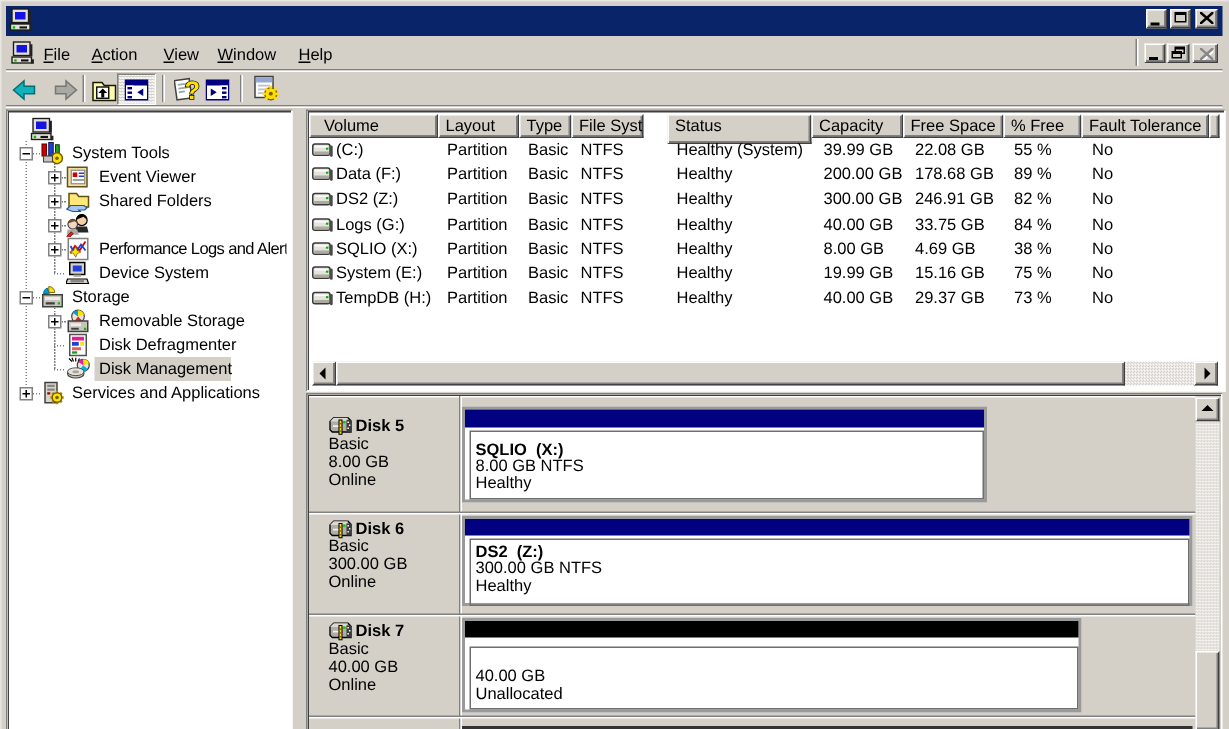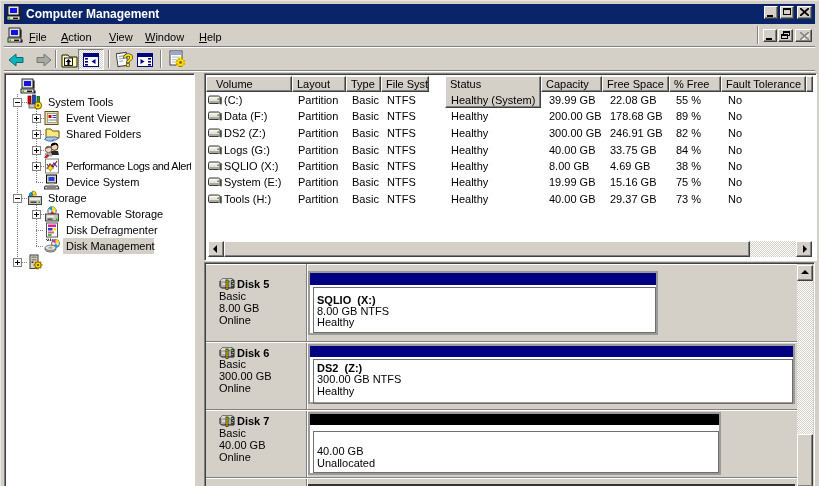--- a/index.html
+++ b/index.html
@@ -26,21 +26,20 @@
 <div class="a" style="left:4px;top:4px;width:811px;height:20px;background:#0A246A"></div>
 <svg class="a" style="left:6px;top:5px" width="17" height="17" viewBox="0 0 17 17">
   <rect x="2" y="1" width="11" height="9" fill="#e4e0d8" stroke="#1a1a1a" stroke-width="0.9"></rect>
   <rect x="13" y="2.5" width="1.6" height="8" fill="#222"></rect>
   <rect x="4" y="3" width="7" height="5" fill="#1414e0"></rect>
   <rect x="1" y="11" width="13" height="4" fill="#e4e0d8" stroke="#1a1a1a" stroke-width="0.9"></rect>
   <rect x="14" y="12.5" width="1.6" height="3" fill="#222"></rect>
   <rect x="2.5" y="12.5" width="1.6" height="1.6" fill="#00c000"></rect>
   <rect x="7" y="12.6" width="5" height="1.4" fill="#111"></rect>
 </svg>
-<div class="a t b" style="left:26px;top:6px;font-size:12px;color:#fff">Computer Management</div>
 
 <div class="a raised" style="left:764px;top:6px;width:14px;height:13px;box-sizing:border-box">
   <div class="a" style="left:2px;top:8px;width:6px;height:2px;background:#000"></div>
 </div>
 <div class="a raised" style="left:780px;top:6px;width:14px;height:13px;box-sizing:border-box">
   <div class="a" style="left:2px;top:1px;width:8px;height:7px;border:1px solid #000;border-top-width:2px;box-sizing:border-box"></div>
 </div>
 <div class="a raised" style="left:797px;top:6px;width:15px;height:13px;box-sizing:border-box">
   <svg class="a" style="left:2px;top:1px" width="9" height="8" viewBox="0 0 9 8">
         <path d="M0 0 L9 8 M9 0 L0 8" stroke="#000" stroke-width="1.7"></path>
@@ -309,27 +308,28 @@
 
 <div class="a t" style="left:48px;top:94px">System Tools</div>
 <div class="a t" style="left:66px;top:110px">Event Viewer</div>
 <div class="a t" style="left:66px;top:126px">Shared Folders</div>
 <div class="a t" style="left:66px;top:158px;width:125px;overflow:hidden;letter-spacing:-0.4px">Performance Logs and Alert:</div>
 <div class="a t" style="left:66px;top:174px">Device System</div>
 <div class="a t" style="left:48px;top:190px">Storage</div>
 <div class="a t" style="left:66px;top:206px">Removable Storage</div>
 <div class="a t" style="left:66px;top:222px">Disk Defragmenter</div>
 <div class="a t" style="left:66px;top:238px">Disk Management</div>
+<div class="a t" style="left:48px;top:254px">Services and Applications</div>
 
 <div class="a sunk" style="left:204px;top:73px;width:611px;height:186px;background:#fff"></div>
 <div class="a hc" style="left:206px;top:76px;width:86px;height:16px;padding-left:9px">Volume</div>
 <div class="a hc" style="left:292px;top:76px;width:54px;height:16px">Layout</div>
 <div class="a hc" style="left:346px;top:76px;width:35px;height:16px">Type</div>
 <div class="a hc" style="left:381px;top:76px;width:48px;height:16px">File System</div>
-<div class="a hc" style="left:445px;top:76px;width:96px;height:32px">Status</div>
+<div class="a hc" style="left:445px;top:76px;width:96px;height:20px">Status</div>
 <div class="a hc" style="left:541px;top:76px;width:61px;height:16px">Capacity</div>
 <div class="a hc" style="left:602px;top:76px;width:67px;height:16px">Free Space</div>
 <div class="a hc" style="left:669px;top:76px;width:52px;height:16px">% Free</div>
 <div class="a hc" style="left:721px;top:76px;width:85px;height:16px">Fault Tolerance</div>
 <div class="a hc" style="left:806px;top:76px;width:7px;height:16px"></div>
 <div id="rows" class="a" style="left:206px;top:92px;width:600px;height:120px">
 <div class="a" style="left:0;top:0px;width:600px;height:17px">
 <svg class="a" style="left:2px;top:3px" width="14" height="11" viewBox="0 0 14 11">
           <rect x="0.5" y="1" width="11.5" height="7.5" rx="1.5" fill="#e6e2dc" stroke="#3a3a3a"></rect>
           <rect x="12" y="2" width="1.8" height="7.5" rx="0.8" fill="#4a4a4a"></rect>
@@ -438,21 +438,21 @@
 <span class="a t" style="left:522px;top:0;line-height:17px">No</span>
 </div>
 <div class="a" style="left:0;top:99px;width:600px;height:17px">
 <svg class="a" style="left:2px;top:3px" width="14" height="11" viewBox="0 0 14 11">
           <rect x="0.5" y="1" width="11.5" height="7.5" rx="1.5" fill="#e6e2dc" stroke="#3a3a3a"></rect>
           <rect x="12" y="2" width="1.8" height="7.5" rx="0.8" fill="#4a4a4a"></rect>
           <rect x="1.5" y="6" width="10" height="2" fill="#aca8a2"></rect>
           <rect x="9.3" y="3.2" width="1.6" height="1.6" fill="#00b000"></rect>
           <rect x="2" y="2.2" width="8.5" height="1.2" fill="#fbfbf9"></rect>
         </svg>
-<span class="a t" style="left:18px;top:0;line-height:17px">Tools (H:)</span>
+<span class="a t" style="left:18px;top:0;line-height:17px">TempDB (H:)</span>
 <span class="a t" style="left:92px;top:0;line-height:17px">Partition</span>
 <span class="a t" style="left:146px;top:0;line-height:17px">Basic</span>
 <span class="a t" style="left:181px;top:0;line-height:17px">NTFS</span>
 <span class="a t" style="left:245px;top:0;line-height:17px">Healthy</span>
 <span class="a t" style="left:343px;top:0;line-height:17px">40.00 GB</span>
 <span class="a t" style="left:404px;top:0;line-height:17px">29.37 GB</span>
 <span class="a t" style="left:470px;top:0;line-height:17px">73 %</span>
 <span class="a t" style="left:522px;top:0;line-height:17px">No</span>
 </div>
 </div>

